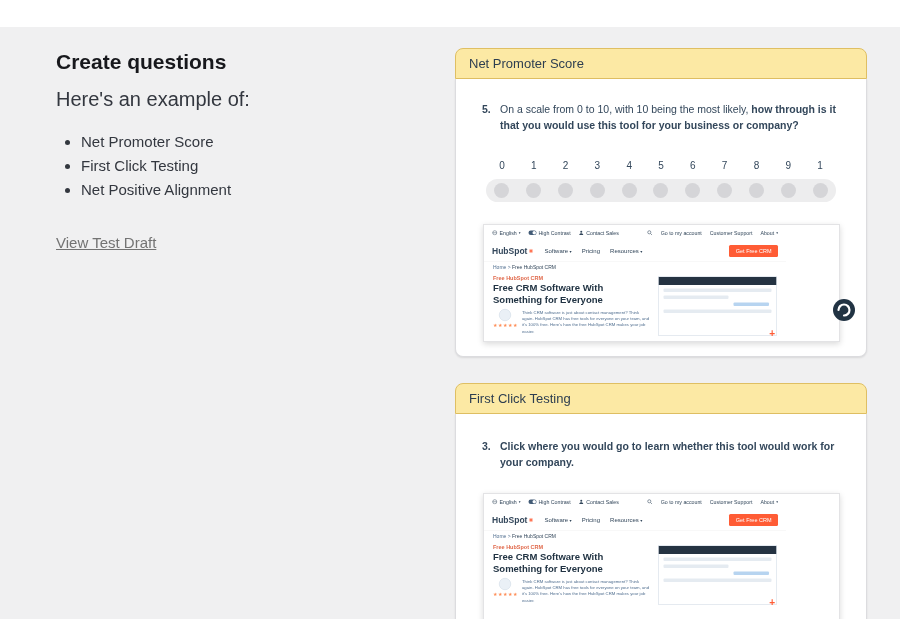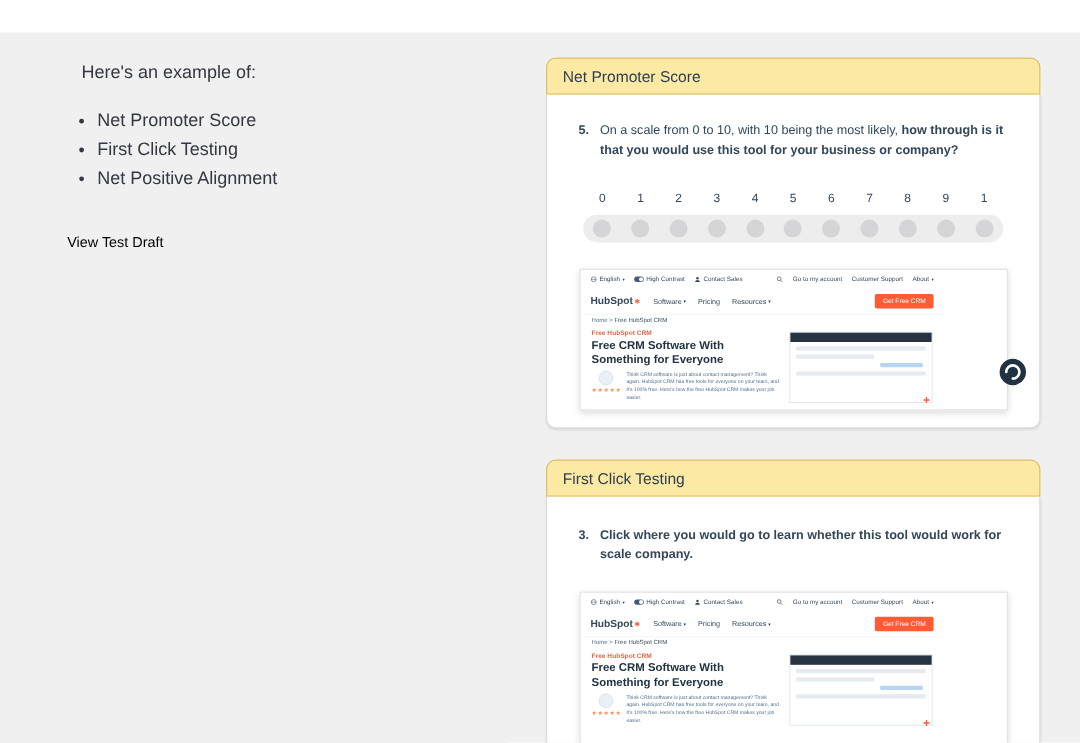--- a/index.html
+++ b/index.html
@@ -9,24 +9,24 @@
     background:#ffffff;
     font-family:"Liberation Sans", sans-serif;
   }
   .canvas { position:relative; width:900px; height:619px; overflow:hidden; background:#fff; }
   .graybg { position:absolute; left:0; top:27px; width:900px; height:592px; background:#f0f0f1; }
 
   
   .left-col { position:absolute; left:56px; top:50px; width:306px; color:#33373f; }
   .page-title { font-size:21px; font-weight:700; color:#17181c; margin:0 0 10px; }
   .para { font-size:15px; line-height:1.55; margin:0 0 34px; }
-  .intro { font-size:15px; line-height:1.5; margin:0 12px 16px; }
+  .intro { font-size:20px; line-height:1.5; margin:0 0 16px; }
   ul.bullets { margin:0 0 32px; padding-left:25px; }
   ul.bullets li { font-size:15px; line-height:1.6; color:#33373f; }
-  .draft-link { font-size:12px; color:#000000; cursor:pointer; }
+  .draft-link { font-size:15px; color:#737373; text-decoration:underline; cursor:pointer; }
 
   
   .right-col { position:absolute; left:455px; top:48px; width:412px; }
   .card { margin-bottom:26px; border-radius:8px; }
   .card-header {
     background:#fce9a4; border:1px solid #dfbf63;
     border-radius:8px 8px 0 0; padding:7px 13px;
     font-size:13px; color:#2d3e50;
   }
   .card-body {
@@ -88,20 +88,21 @@
 
   .chat-widget { position:absolute; right:10px; bottom:34px; width:24px; height:24px; cursor:default; }
 </style>
 </head>
 <body>
 
 <div class="canvas">
   <div class="graybg"></div>
 
   <div class="left-col">
+    <h1 class="page-title">Create questions</h1>
     <p class="intro">Here's an example of:</p>
     <ul class="bullets">
       <li>Net Promoter Score</li>
       <li>First Click Testing</li>
       <li>Net Positive Alignment</li>
     </ul>
     <a class="draft-link">View Test Draft</a>
   </div>
 
   <div class="right-col">
@@ -269,21 +270,21 @@
 
       </div>
     </div>
 
     <div class="card">
       <div class="card-header">First Click Testing</div>
       <div class="card-body fct-body">
 
         <div class="question">
           <span class="qnum">3.</span>
-          <span class="qbold">Click where you would go to learn whether this tool would work for scale company.</span>
+          <span class="qbold">Click where you would go to learn whether this tool would work for your company.</span>
         </div>
 
         <div class="shot-wrap" style="height:170px;">
           <div class="shot">
             <div class="s-topbar">
               <span class="grp">
                 <span class="s-item">
                   <svg width="11" height="11" viewBox="0 0 12 12">
                       <circle cx="6" cy="6" r="4.5" fill="none" stroke="#33475b" stroke-width="1"></circle>
                       <line x1="1.5" y1="6" x2="10.5" y2="6" stroke="#33475b" stroke-width="1"></line>

